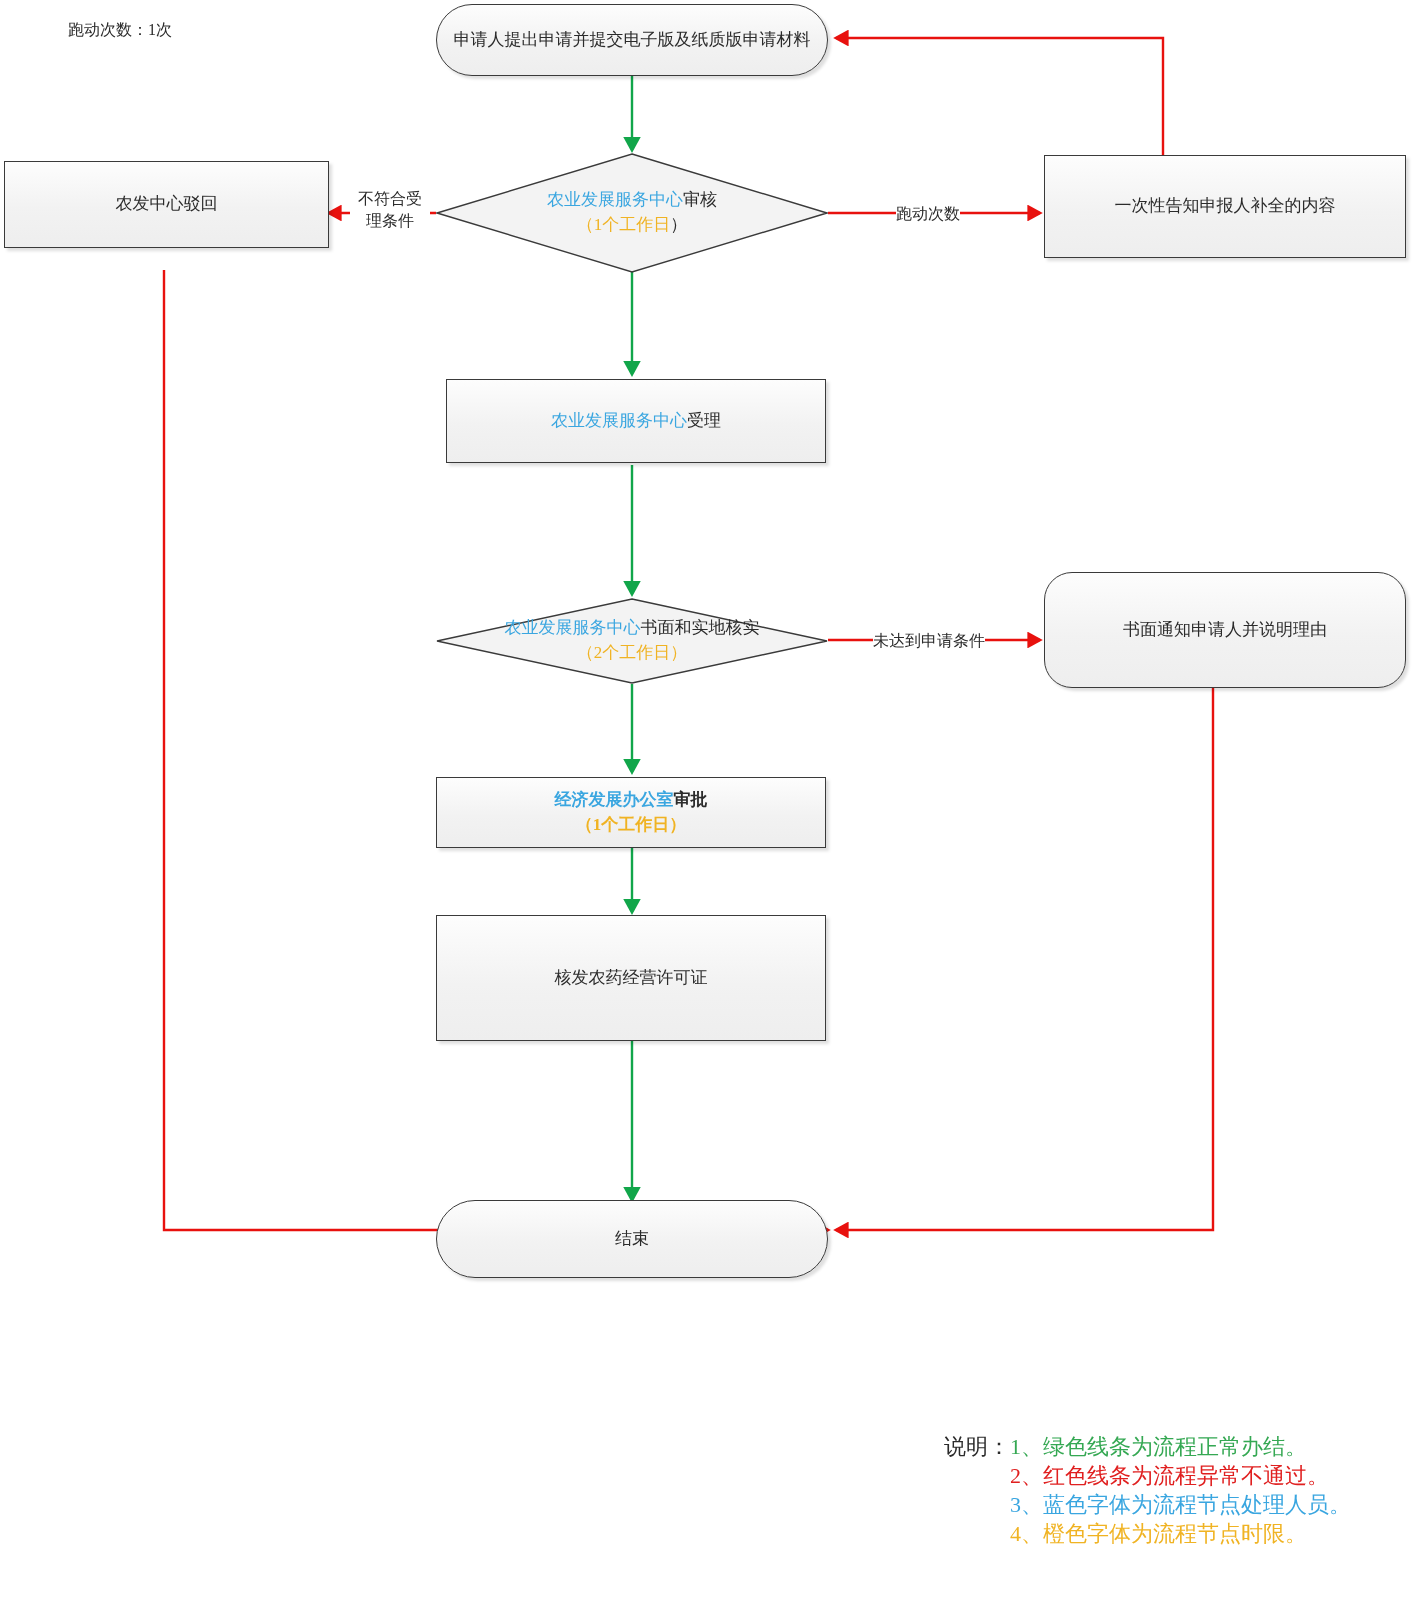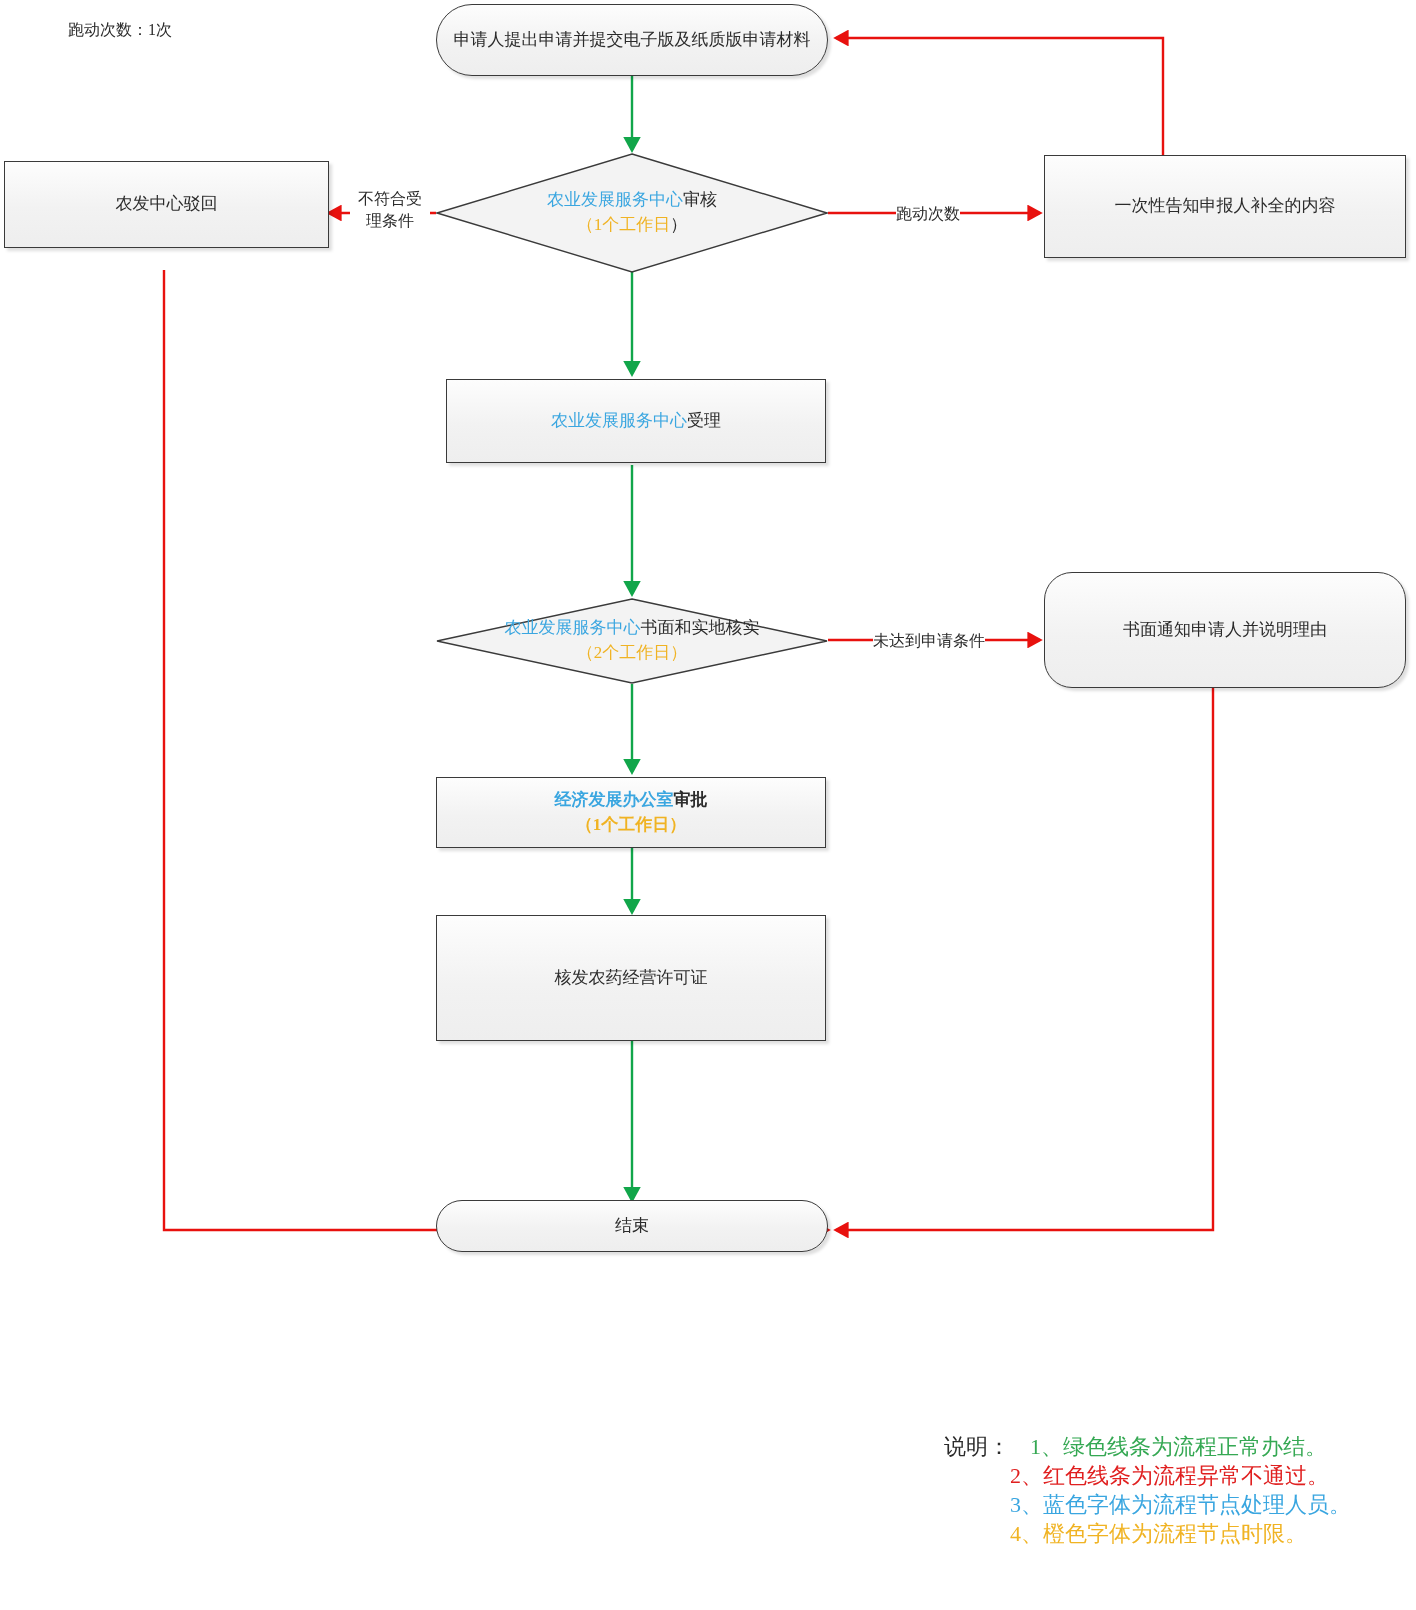--- a/index.html
+++ b/index.html
@@ -90,21 +90,21 @@
   }
   #legend .legend-head {
     display: inline-block;
     vertical-align: top;
     color: #2b2b2b;
   }
   #legend .legend-lines {
     display: inline-block;
     vertical-align: top;
   }
-  #legend .lg-green  { color: #35a853; margin-left: 20px; }
+  #legend .lg-green  { color: #35a853; }
   #legend .lg-red    { color: #e02020; }
   #legend .lg-blue   { color: #3aa6e0; }
   #legend .lg-orange { color: #f0b323; }
 </style>
 </head>
 <body>
 
 <div id="canvas">
 
   <svg class="edges" viewBox="0 0 1416 1610">
@@ -219,21 +219,21 @@
     <span>
       <span class="blue bold">经济发展办公室</span><span class="black bold">审批</span><br>
       <span class="orange bold">（1个工作日）</span>
     </span>
   </div>
 
   <div class="node process" style="left:436px; top:915px; width:390px; height:126px;">
     <span>核发农药经营许可证</span>
   </div>
 
-  <div class="node terminator" style="left:436px; top:1200px; width:392px; height:52px;">
+  <div class="node terminator" style="left:436px; top:1200px; width:392px; height:78px;">
     <span>结束</span>
   </div>
 
   <div id="legend" style="left:944px; top:1432px;">
     <span class="legend-head">说明：</span><span class="legend-lines">
       <div class="lg-green"><span>1、</span><span>绿色线条为流程正常办结。</span></div>
       <div class="lg-red"><span>2、</span><span>红色线条为流程异常不通过。</span></div>
       <div class="lg-blue"><span>3、</span><span>蓝色字体为流程节点处理人员。</span></div>
       <div class="lg-orange"><span>4、</span><span>橙色字体为流程节点时限。</span></div>
     </span>

